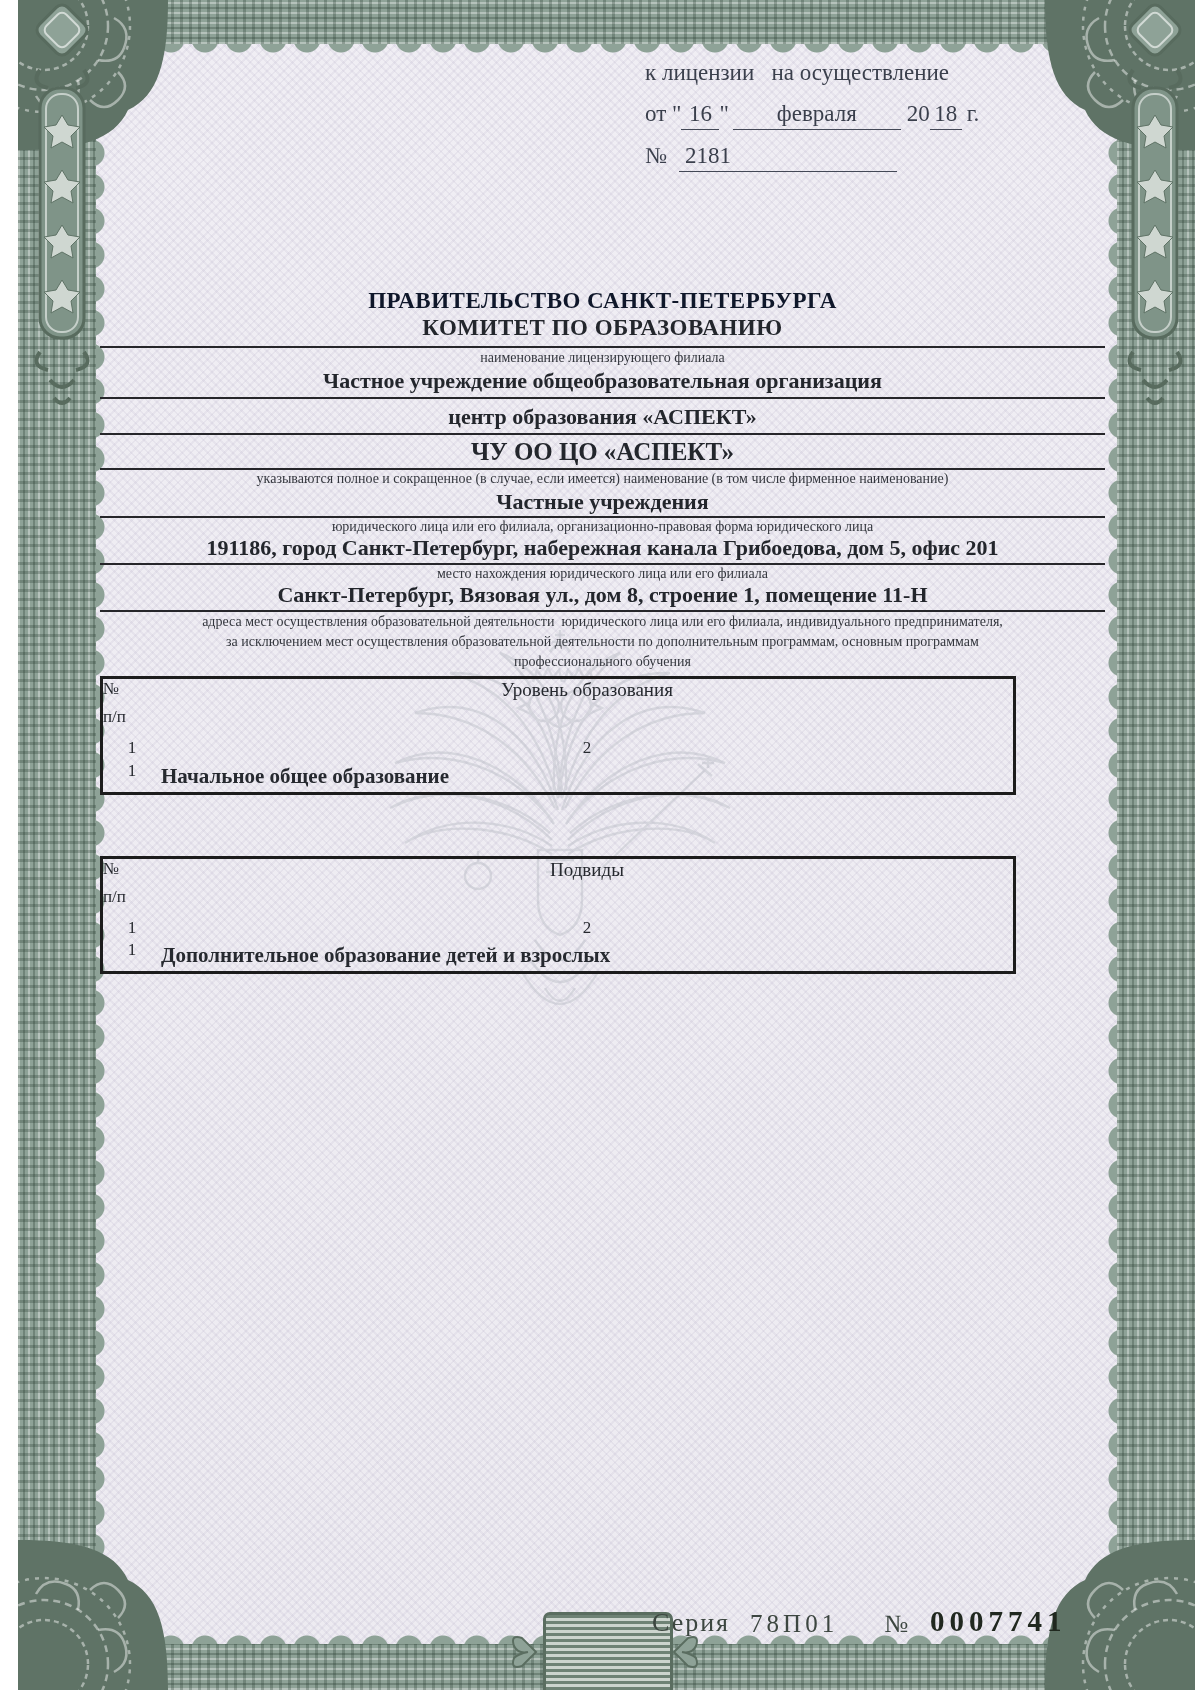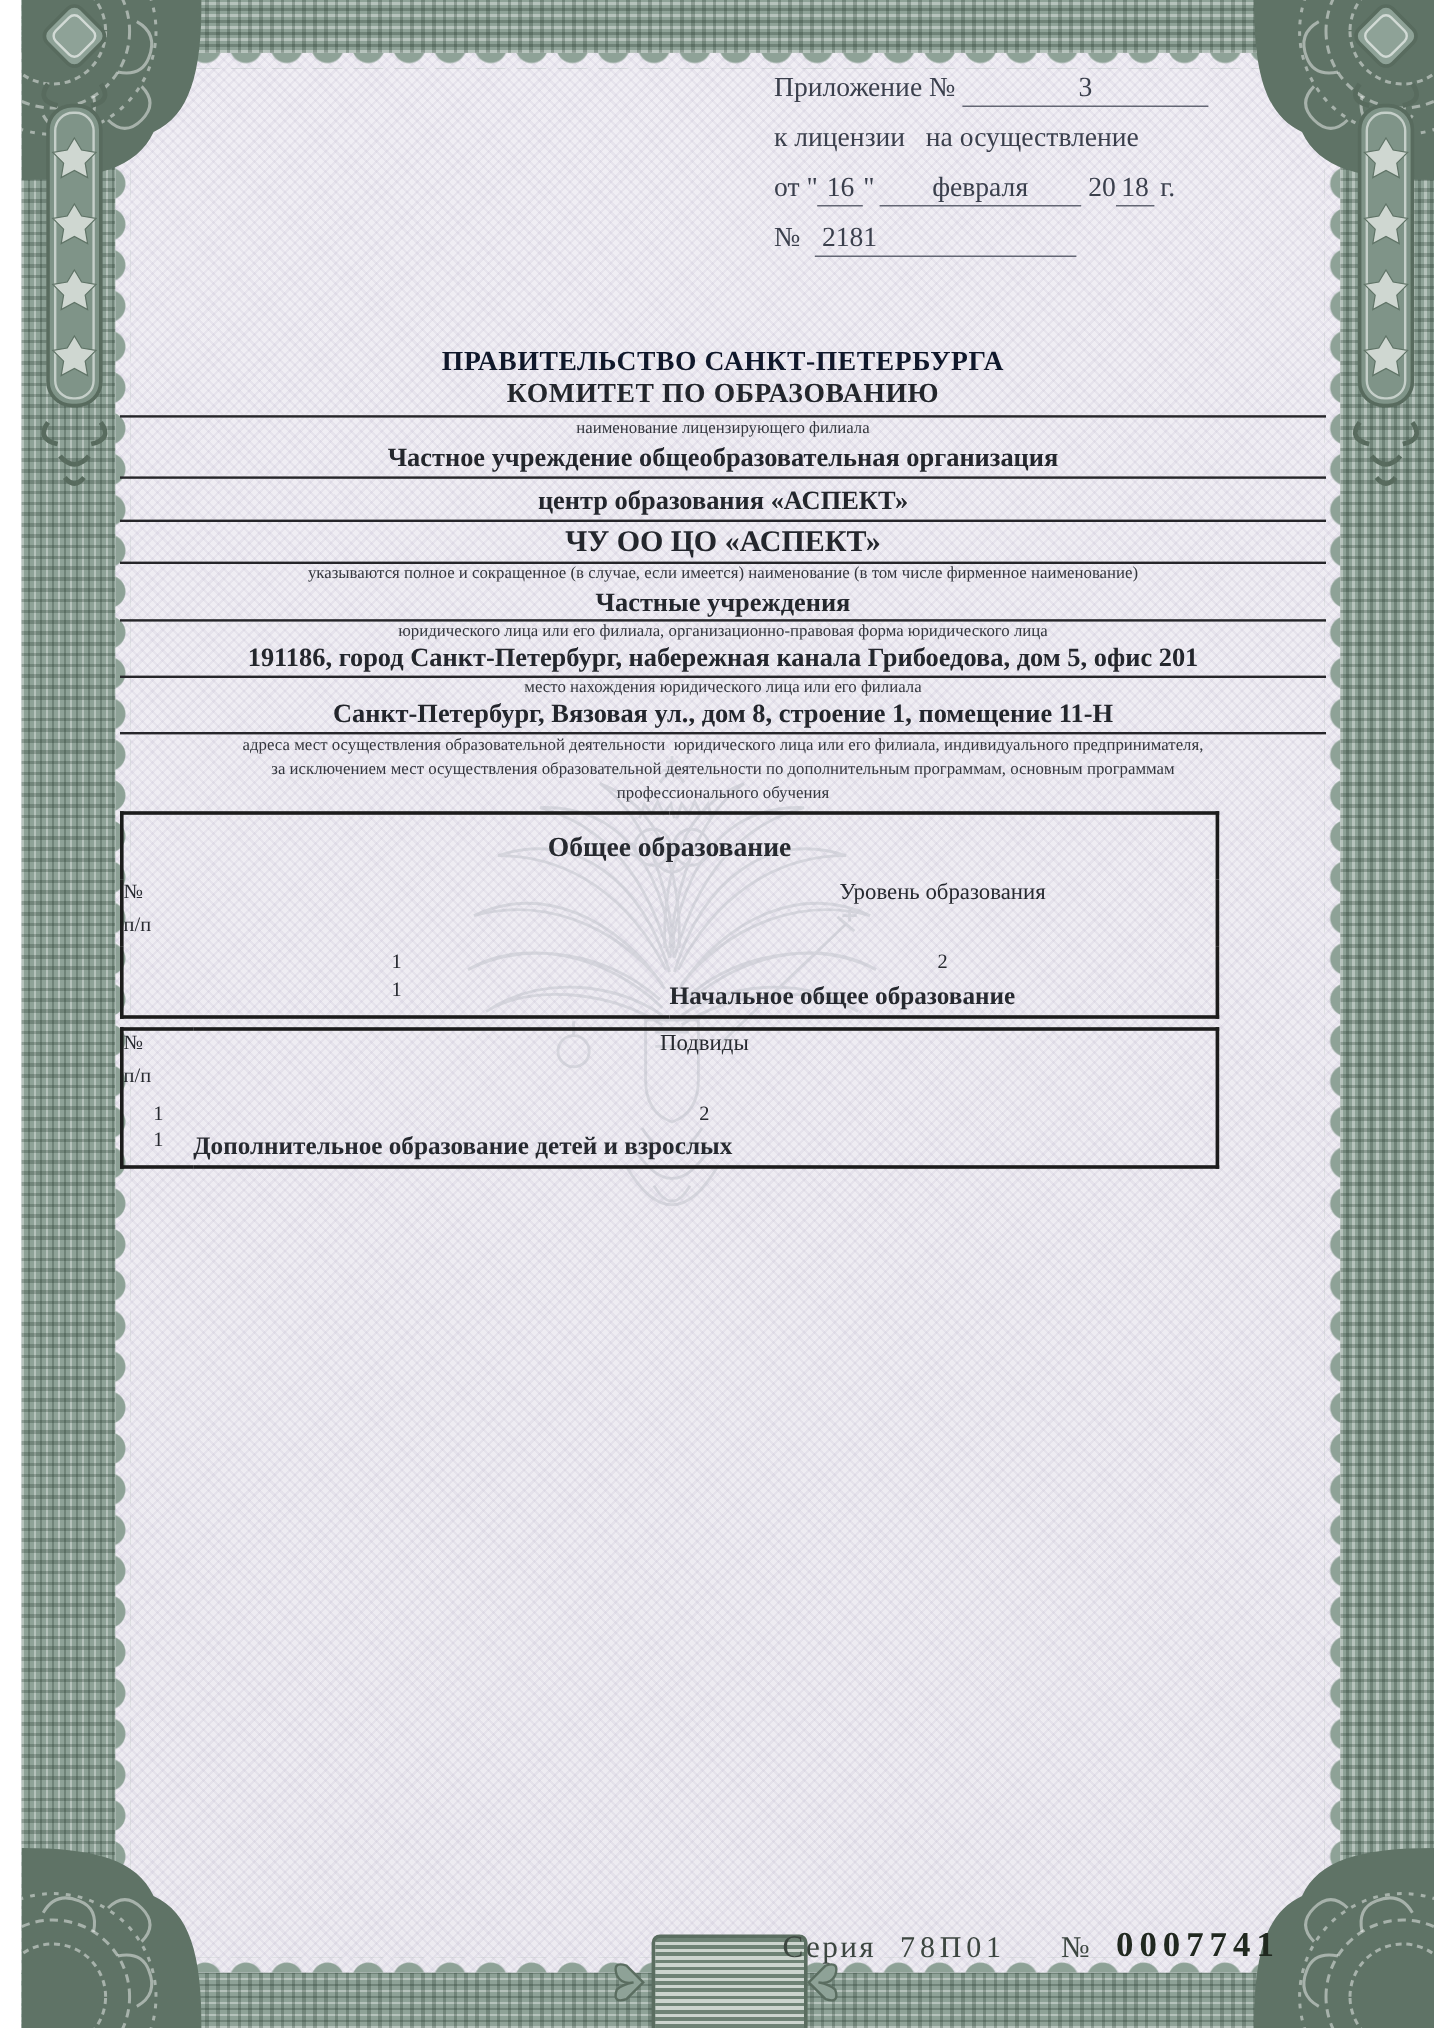--- a/index.html
+++ b/index.html
@@ -271,24 +271,20 @@
       <path d="M30 20 L16 6 q-12 -4 -8 8 q4 8 14 6 q-10 2 -14 6 q-4 12 8 8 z"></path>
     </svg>
   </div>
   <div class="stamp-fleur fleur-r">
     <svg viewBox="0 0 34 40" fill="#8ea297" stroke="#5a6d60" stroke-width="2">
       <path d="M30 20 L16 6 q-12 -4 -8 8 q4 8 14 6 q-10 2 -14 6 q-4 12 8 8 z"></path>
     </svg>
   </div>
 
   <div class="appendix">
-    <div class="row">
-      <span class="pre">Приложение №</span>
-      <span class="uline" style="flex:1; margin-left:6px;">3</span>
-    </div>
     <div class="row">
       <span class="pre">к лицензии   на осуществление</span>
     </div>
     <div class="row">
       <span class="pre">от "</span>
       <span class="uline" style="width:38px;">16</span>
       <span class="pre">"</span>
       <span class="uline" style="width:168px; margin-left:4px;">февраля</span>
       <span class="pre" style="margin-left:6px;">20</span>
       <span class="uline" style="width:32px;">18</span>
@@ -326,23 +322,20 @@
     <div class="cap" style="top:566px;">место нахождения юридического лица или его филиала</div>
 
     <div class="big" style="top:582px; font-size:22px;">Санкт-Петербург, Вязовая ул., дом 8, строение 1, помещение 11-Н</div>
     <div class="rule" style="top:610px;"></div>
     <div class="cap pre" style="top:614px;">адреса мест осуществления образовательной деятельности  юридического лица или его филиала, индивидуального предпринимателя,</div>
     <div class="cap" style="top:634px;">за исключением мест осуществления образовательной деятельности по дополнительным программам, основным программам</div>
     <div class="cap" style="top:654px;">профессионального обучения</div>
 
     <table class="lic-table" style="top:676px;">
       <tbody>
-          <tr>
-        <td colspan="2" class="title-cell" style="height:54px;">Общее образование</td>
-      </tr>
       <tr>
         <td class="head-no" style="height:48px;">
           <div>№</div>
           <div>п/п</div>
         </td>
         <td class="head-val">Уровень образования</td>
       </tr>
       <tr>
         <td class="idx-no" style="height:26px;">1</td>
         <td class="idx-val">2</td>

